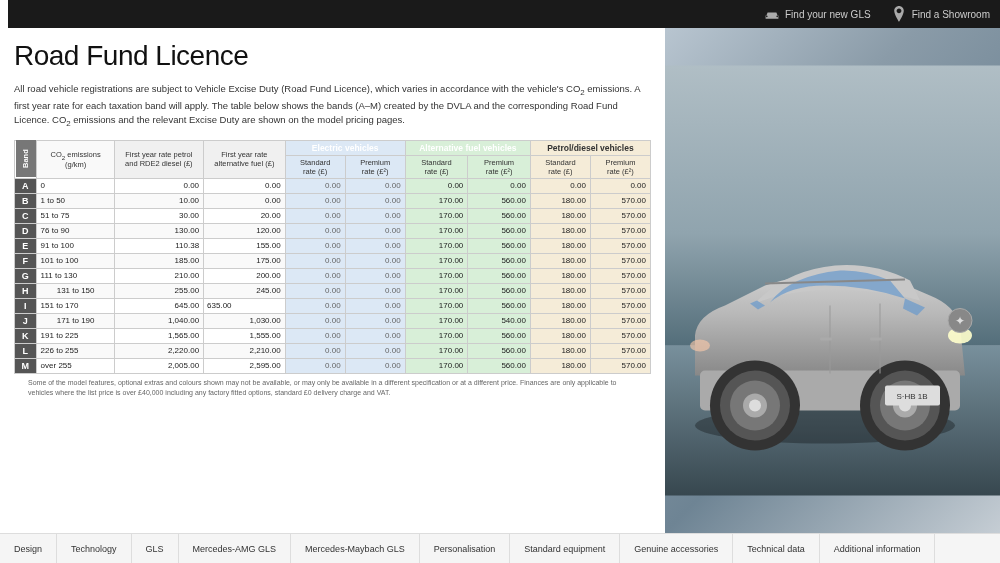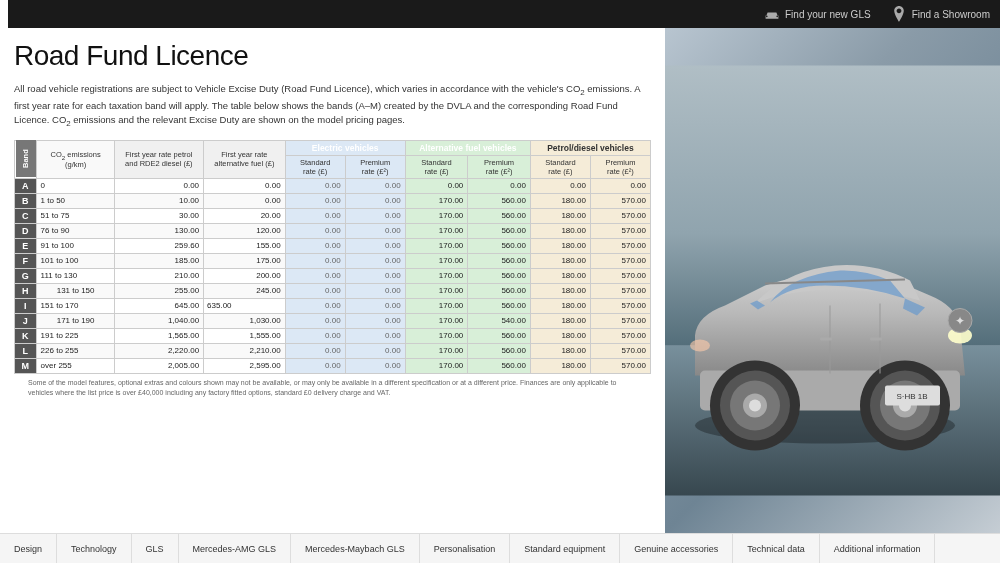--- a/index.html
+++ b/index.html
@@ -292,21 +292,21 @@
       <td style="background:#dce8f5;text-align:right;padding-right:4px;font-size:8px;color:#666;">0.00</td>
       <td style="background:#dce8f5;text-align:right;padding-right:4px;font-size:8px;color:#666;">0.00</td>
       <td style="background:#d8efd8;text-align:right;padding-right:4px;font-size:8px;">170.00</td>
       <td style="background:#d8efd8;text-align:right;padding-right:4px;font-size:8px;">560.00</td>
       <td style="background:#f5ecd8;text-align:right;padding-right:4px;font-size:8px;">180.00</td>
       <td style="background:#f5ecd8;text-align:right;padding-right:4px;font-size:8px;">570.00</td>
     </tr>
             <tr>
       <td class="band-col">E</td>
       <td style="background:#fff;text-align:left;padding-left:4px;font-size:8px;margin-top:48px;">91 to 100</td>
-      <td style="background:#fff;text-align:right;padding-right:4px;font-size:8px;">259.60</td>
+      <td style="background:#fff;text-align:right;padding-right:4px;font-size:8px;">110.38</td>
       <td style="background:#fff;text-align:right;padding-right:4px;font-size:8px;">155.00</td>
       <td style="background:#dce8f5;text-align:right;padding-right:4px;font-size:8px;color:#666;">0.00</td>
       <td style="background:#dce8f5;text-align:right;padding-right:4px;font-size:8px;color:#666;">0.00</td>
       <td style="background:#d8efd8;text-align:right;padding-right:4px;font-size:8px;">170.00</td>
       <td style="background:#d8efd8;text-align:right;padding-right:4px;font-size:8px;">560.00</td>
       <td style="background:#f5ecd8;text-align:right;padding-right:4px;font-size:8px;">180.00</td>
       <td style="background:#f5ecd8;text-align:right;padding-right:4px;font-size:8px;">570.00</td>
     </tr>
             <tr>
       <td class="band-col">F</td>

